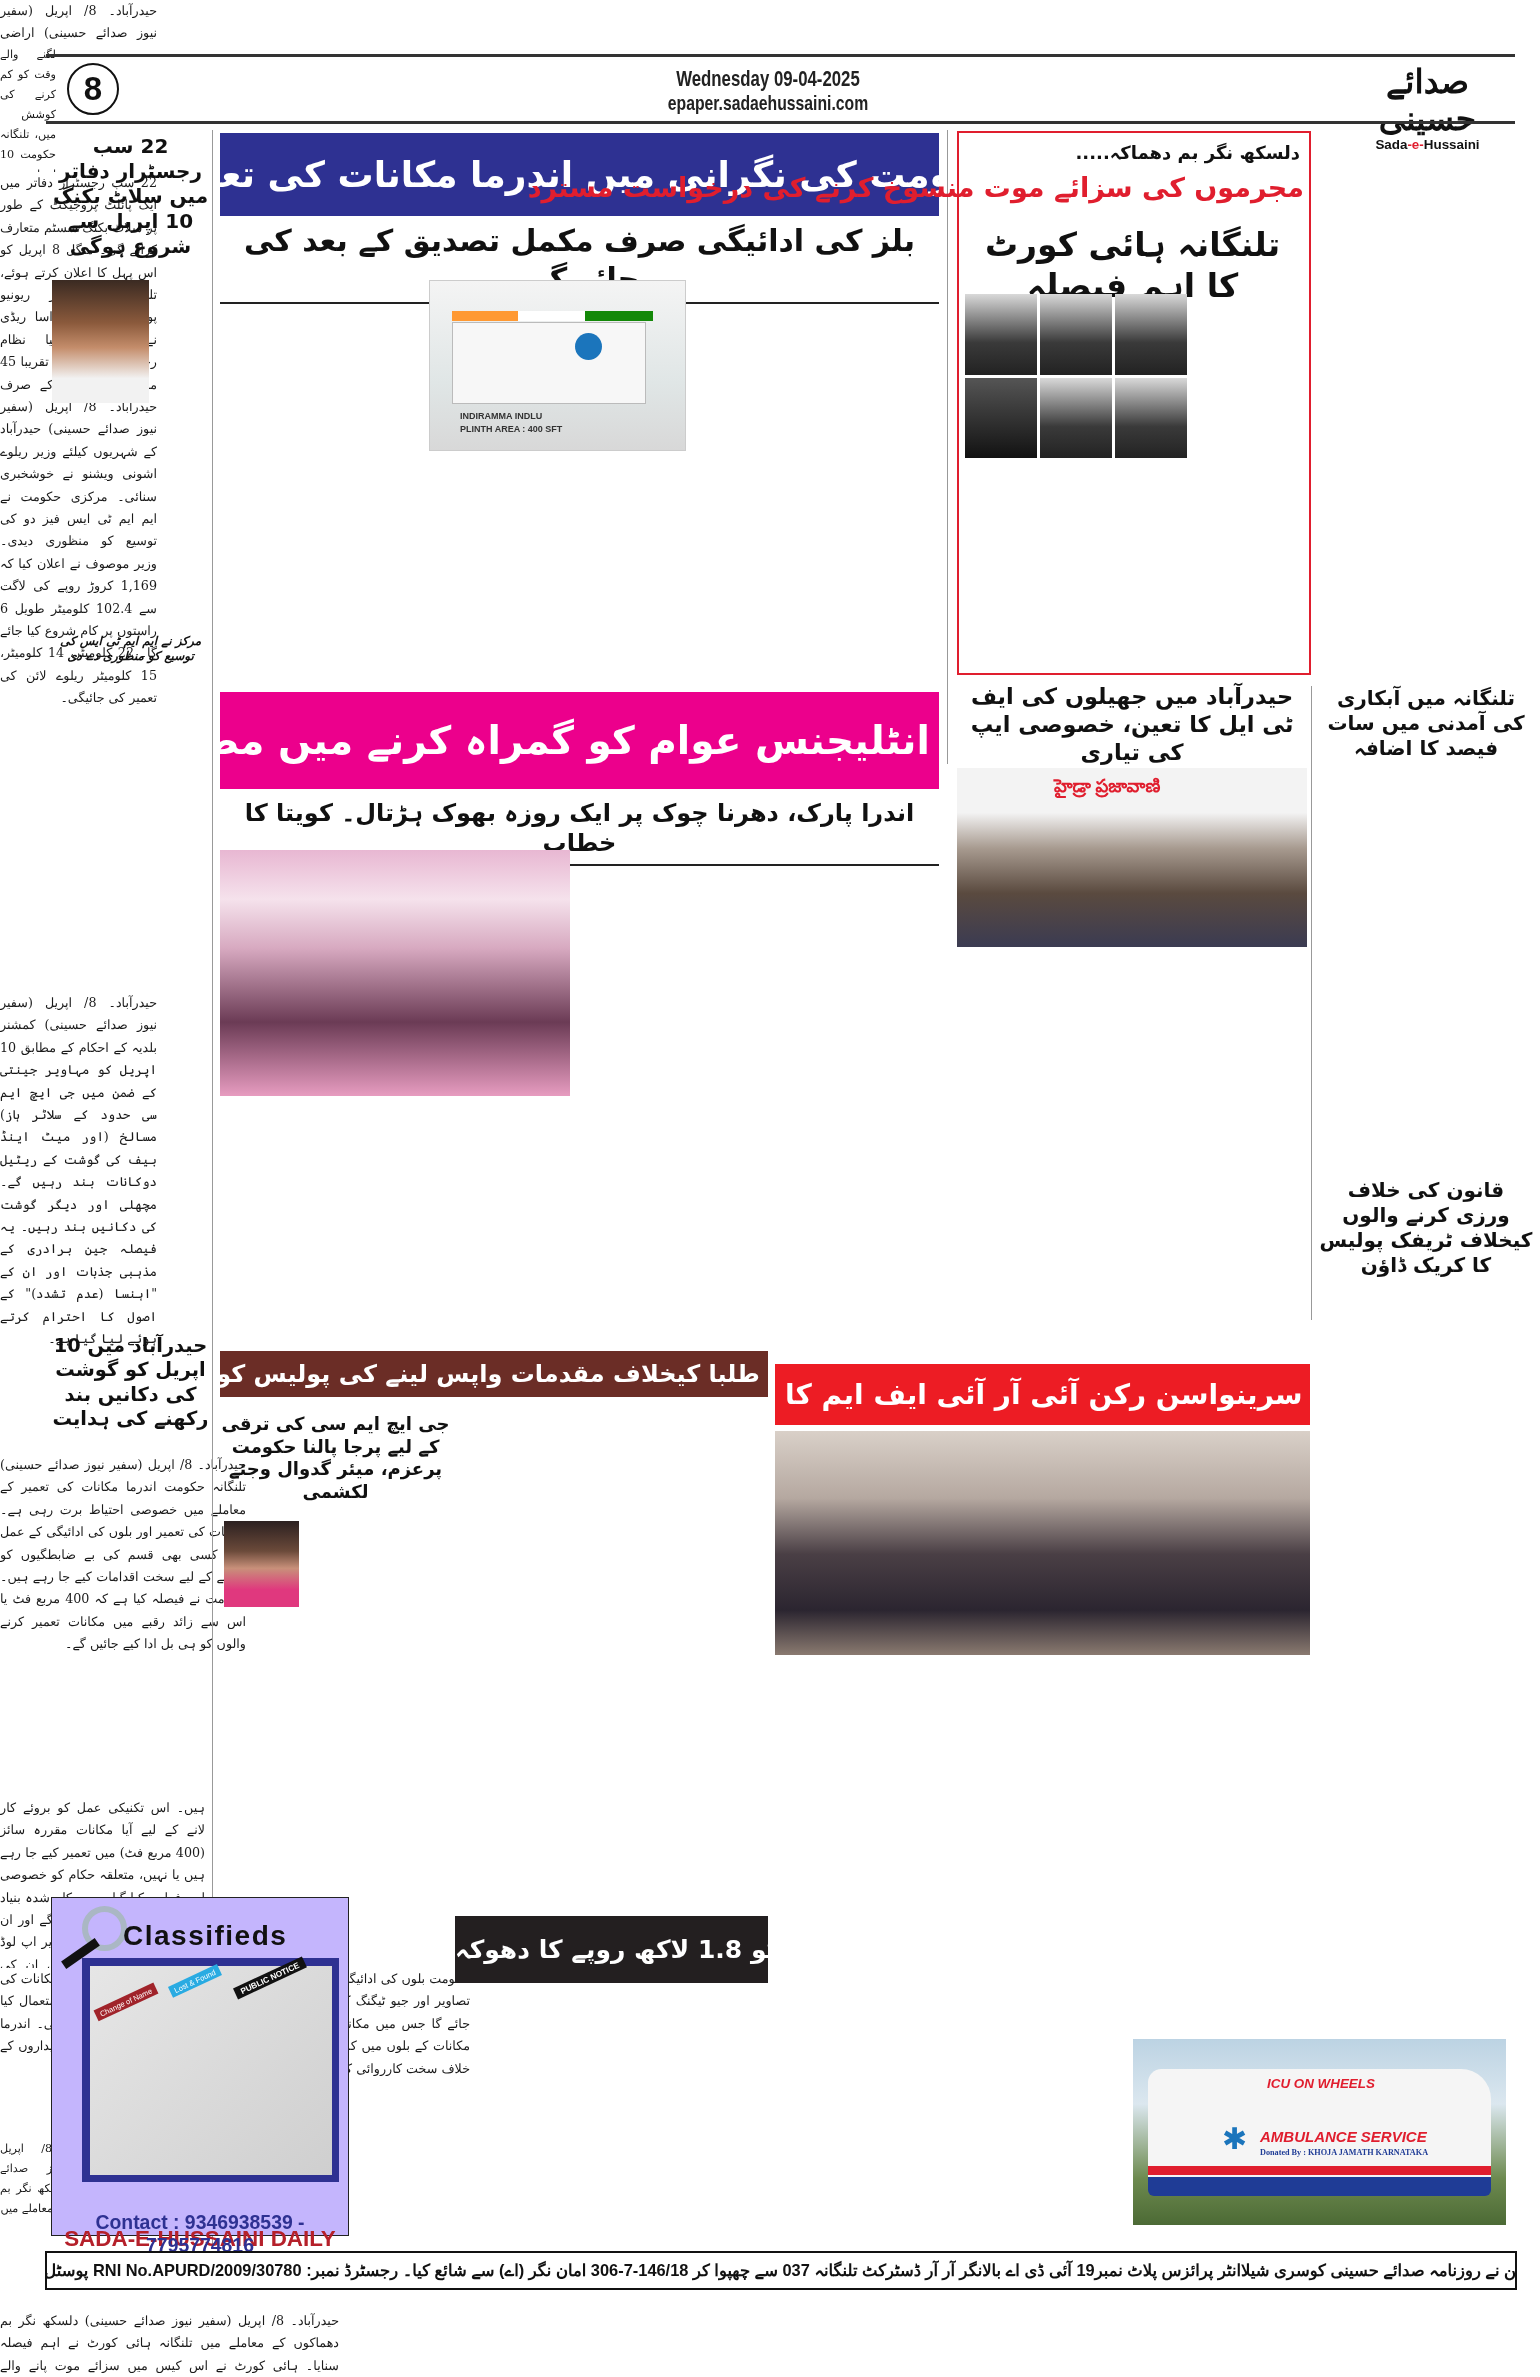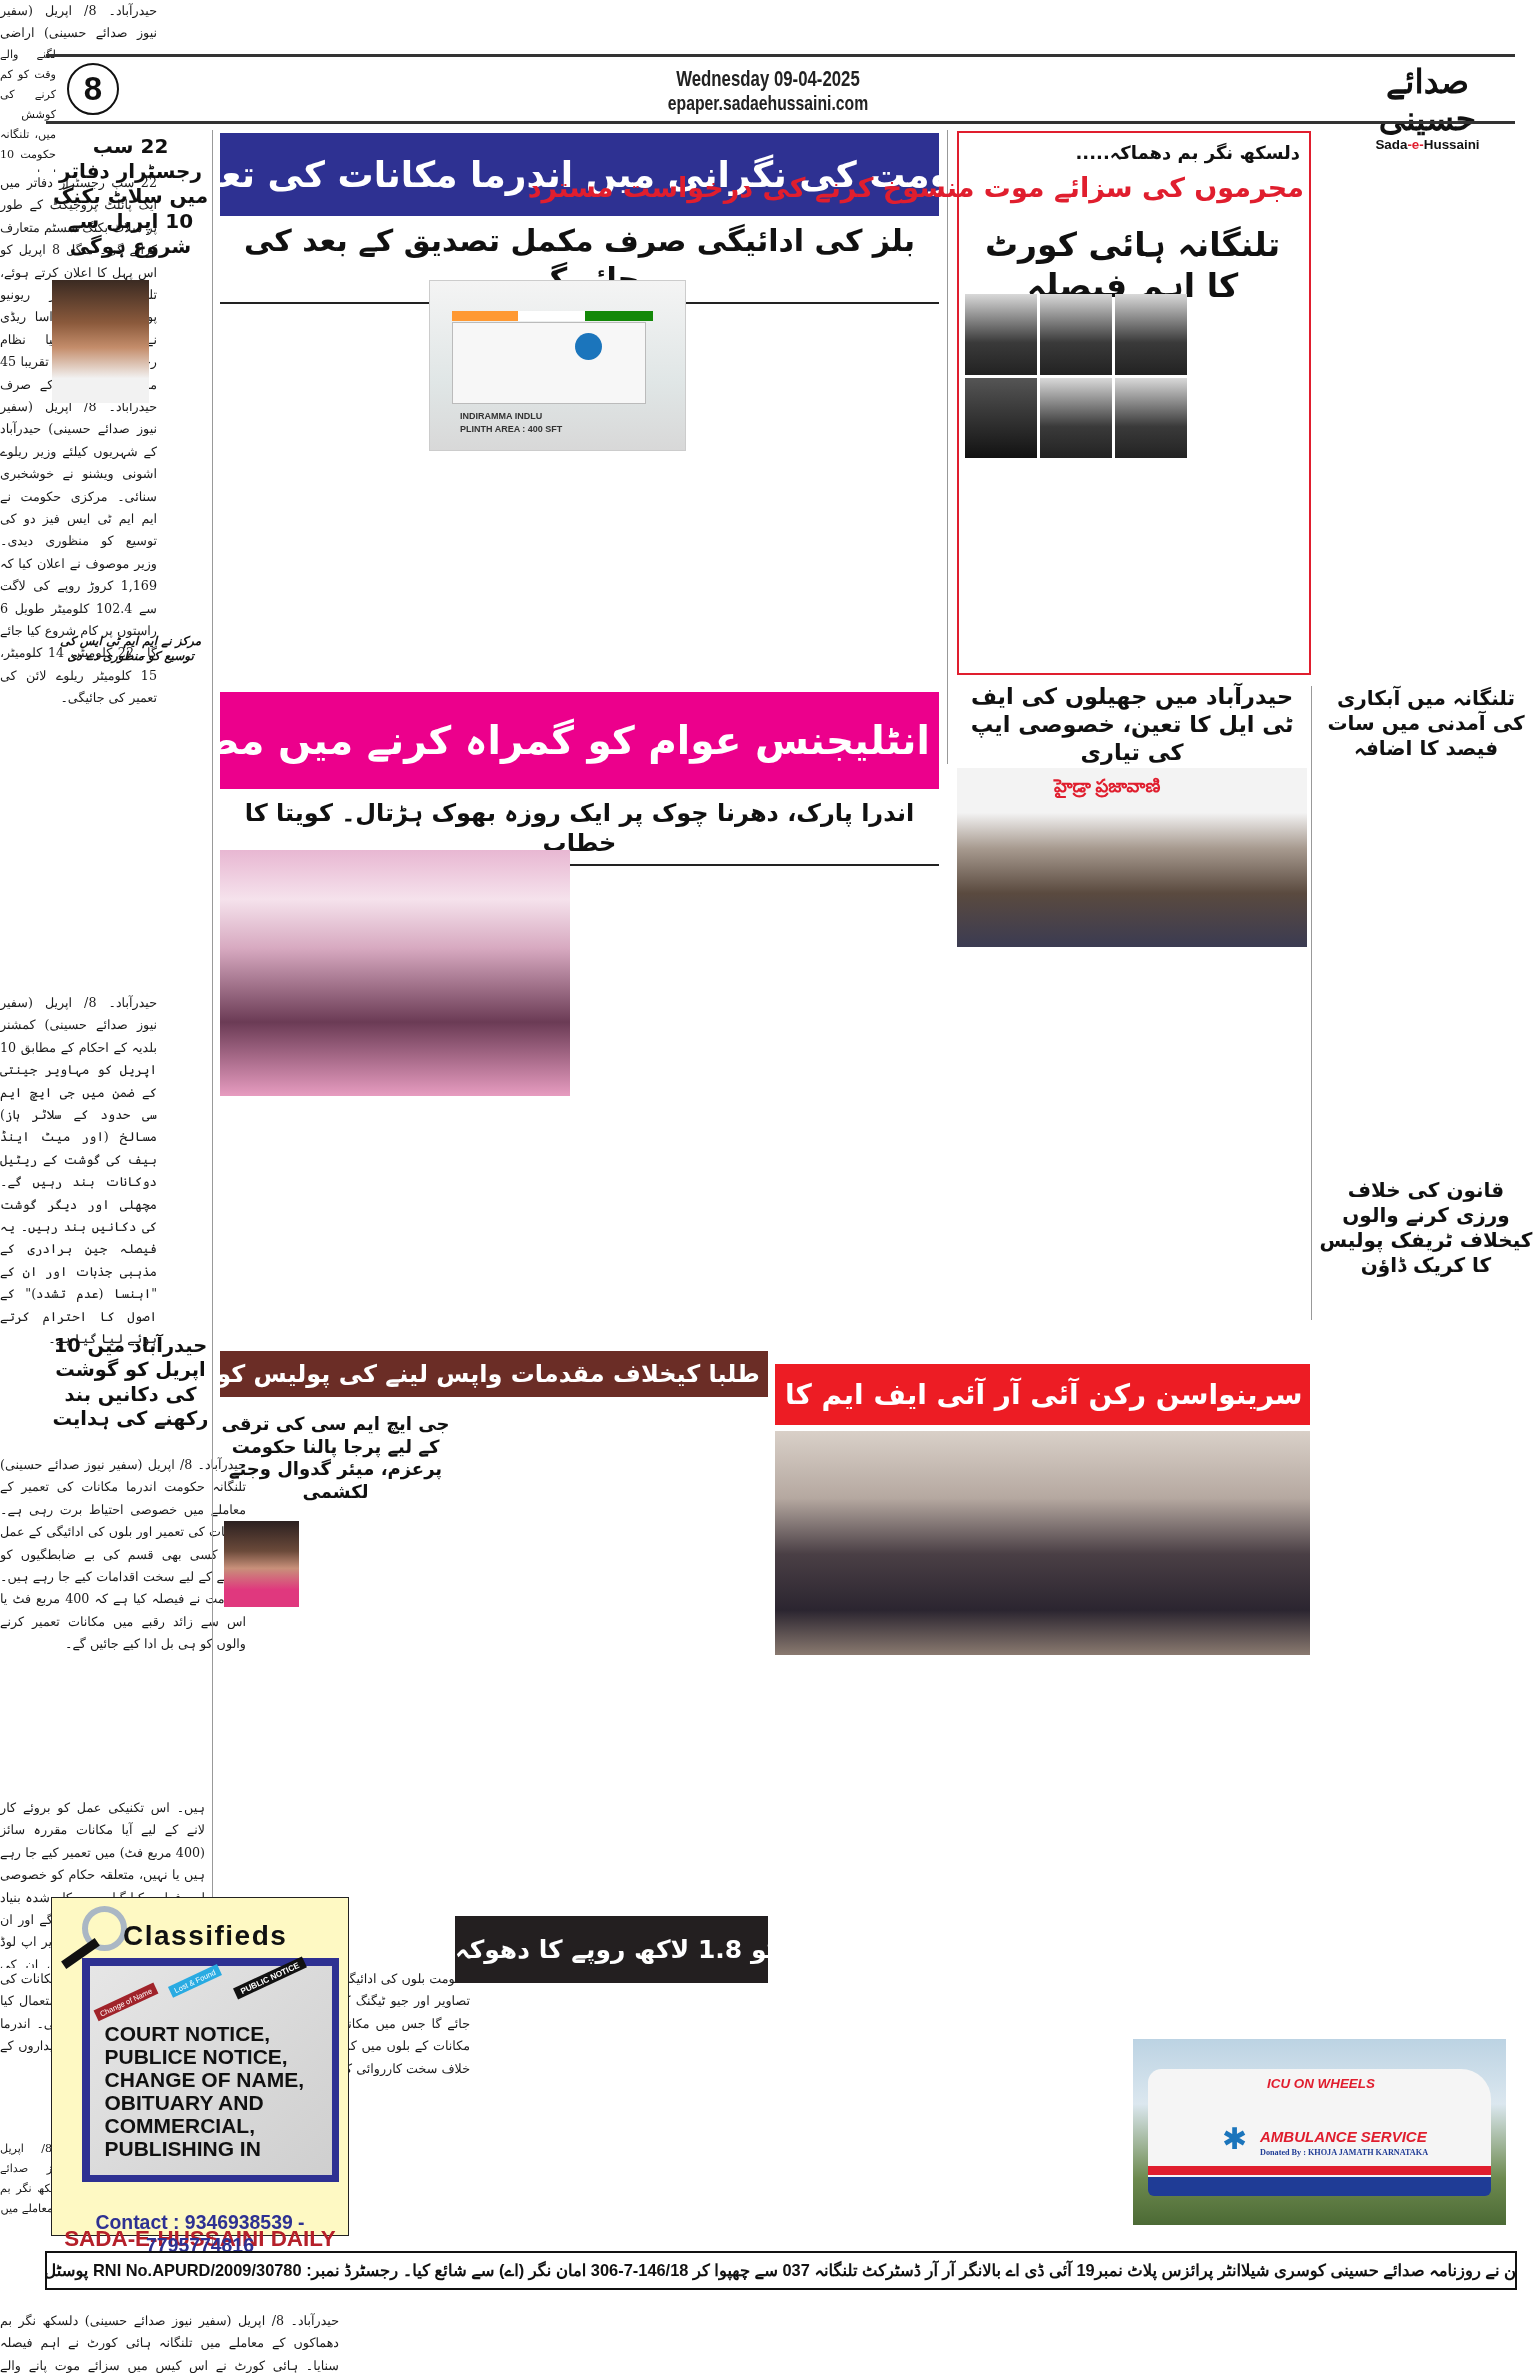--- a/index.html
+++ b/index.html
@@ -17,21 +17,21 @@
   #date-line { left: 522px; top: 66px; width: 492px; text-align: center; font-size: 22.4px; font-family: "Liberation Sans", sans-serif; font-weight: bold; color: #222; transform: scaleX(0.75); }
   #url-line { left: 522px; top: 91px; width: 492px; text-align: center; font-size: 21px; font-family: "Liberation Sans", sans-serif; font-weight: bold; color: #222; transform: scaleX(0.75); }
   #logo { left: 1353px; top: 63px; width: 149px; height: 57px; text-align: center; }
   #logo-urdu { font-size: 33px; font-weight: bold; direction: rtl; line-height: 37px; font-family: "DejaVu Serif", serif; }
   #logo-en { font-size: 13.4px; font-weight: bold; font-family: "Liberation Sans", sans-serif; }
   #logo-en .e { color: #e01e2e; }
   .col-rule { position: absolute; width: 0.7px; background: #999; }
   .faux-img { background: linear-gradient(135deg, #8a8a8a, #cfcfcf 40%, #6a6a6a); }
   .faces { display: flex; gap: 3px; }
   .face { flex: 1; background: linear-gradient(180deg,#d9d9d9,#3a3a3a 60%,#222); }
-  .classified { position: absolute; left: 51px; top: 1897px; width: 298px; height: 339px; border: 1.5px solid #222; background: #fef9c3; }
+  .classified { position: absolute; left: 51px; top: 1897px; width: 298px; height: 339px; border: 1.5px solid #222; background: #c4b5fd; }
   .footer-bar { position: absolute; left: 45px; top: 2251px; width: 1472px; height: 39px; border: 2.2px solid #111; display: flex; align-items: center; justify-content: center; direction: rtl; font-size: 16.4px; font-weight: bold; font-family: "Liberation Sans", sans-serif; white-space: nowrap; overflow: hidden; }
 </style>
 </head>
 <body>
 
 <div class="abs" id="masthead-top"></div>
 <div class="abs" id="page-num">8</div>
 <div class="abs" id="date-line">Wednesday 09-04-2025</div>
 <div class="abs" id="url-line">epaper.sadaehussaini.com</div>
 <div class="abs" id="logo">
@@ -115,28 +115,20 @@
 
 <div class="classified">
   <div style="position:absolute;left:30px;top:7.5px;width:45px;height:45px;border:6px solid #aab7c4;border-radius:50%;"></div>
   <div style="position:absolute;left:7.5px;top:51px;width:41px;height:9px;background:#111;transform:rotate(-35deg);"></div>
   <div style="position:absolute;left:71px;top:22.4px;font-size:28px;font-weight:bold;color:#111;font-family:'Liberation Sans',sans-serif;letter-spacing:1.5px;">Classifieds</div>
   <div style="position:absolute;left:30px;top:60px;width:257px;height:224px;background:#2e3192;padding:7.5px;">
     <div style="width:100%;height:100%;background:linear-gradient(135deg,#e6e6e6,#cfcfcf);position:relative;">
       <div style="position:absolute;left:3.7px;top:30px;background:#a0232a;color:#fff;font-size:7.5px;padding:1.5px 4.5px;transform:rotate(-25deg);font-family:'Liberation Sans',sans-serif;">Change of Name</div>
       <div style="position:absolute;left:78px;top:9px;background:#29abe2;color:#fff;font-size:7.5px;padding:1.5px 4.5px;transform:rotate(-25deg);font-family:'Liberation Sans',sans-serif;">Lost &amp; Found</div>
       <div style="position:absolute;left:142px;top:6px;background:#111;color:#fff;font-size:8.2px;padding:1.5px 6px;transform:rotate(-25deg);font-family:'Liberation Sans',sans-serif;font-weight:bold;">PUBLIC NOTICE</div>
-      <div style="position:absolute;left:15px;top:56px;font-size:21px;font-weight:bold;line-height:23px;color:#111;font-family:'Liberation Sans',sans-serif;">
-        <div>COURT NOTICE,</div>
-        <div>PUBLICE NOTICE,</div>
-        <div>CHANGE OF NAME,</div>
-        <div>OBITUARY AND</div>
-        <div>COMMERCIAL,</div>
-        <div>PUBLISHING IN</div>
-      </div>
     </div>
   </div>
   <div style="position:absolute;left:0;top:287px;width:100%;text-align:center;font-size:22.4px;font-weight:bold;color:#b5202a;font-family:'Liberation Sans',sans-serif;margin-top:41px;">SADA-E-HUSSAINI DAILY</div>
   <div style="position:absolute;left:0;top:313px;width:100%;text-align:center;font-size:19.4px;font-weight:bold;color:#2e3192;font-family:'Liberation Sans',sans-serif;">Contact : 9346938539 - 7795774816</div>
 </div>
 
 <div class="footer-bar">ایڈیٹر پرنٹر پبلشر مالک سید جعفر حسین نے روزنامہ صدائے حسینی کوسری شیلاانٹر پرائزس پلاٹ نمبر19 آئی ڈی اے بالانگر آر آر ڈسٹرکٹ تلنگانہ 037 سے چھپوا کر 146/18-7-306 امان نگر (اے) سے شائع کیا۔ رجسٹرڈ نمبر: RNI No.APURD/2009/30780 پوسٹل رجسٹریشن نمبر HSE/910/213/215۔</div>
 
 
 </body></html>

